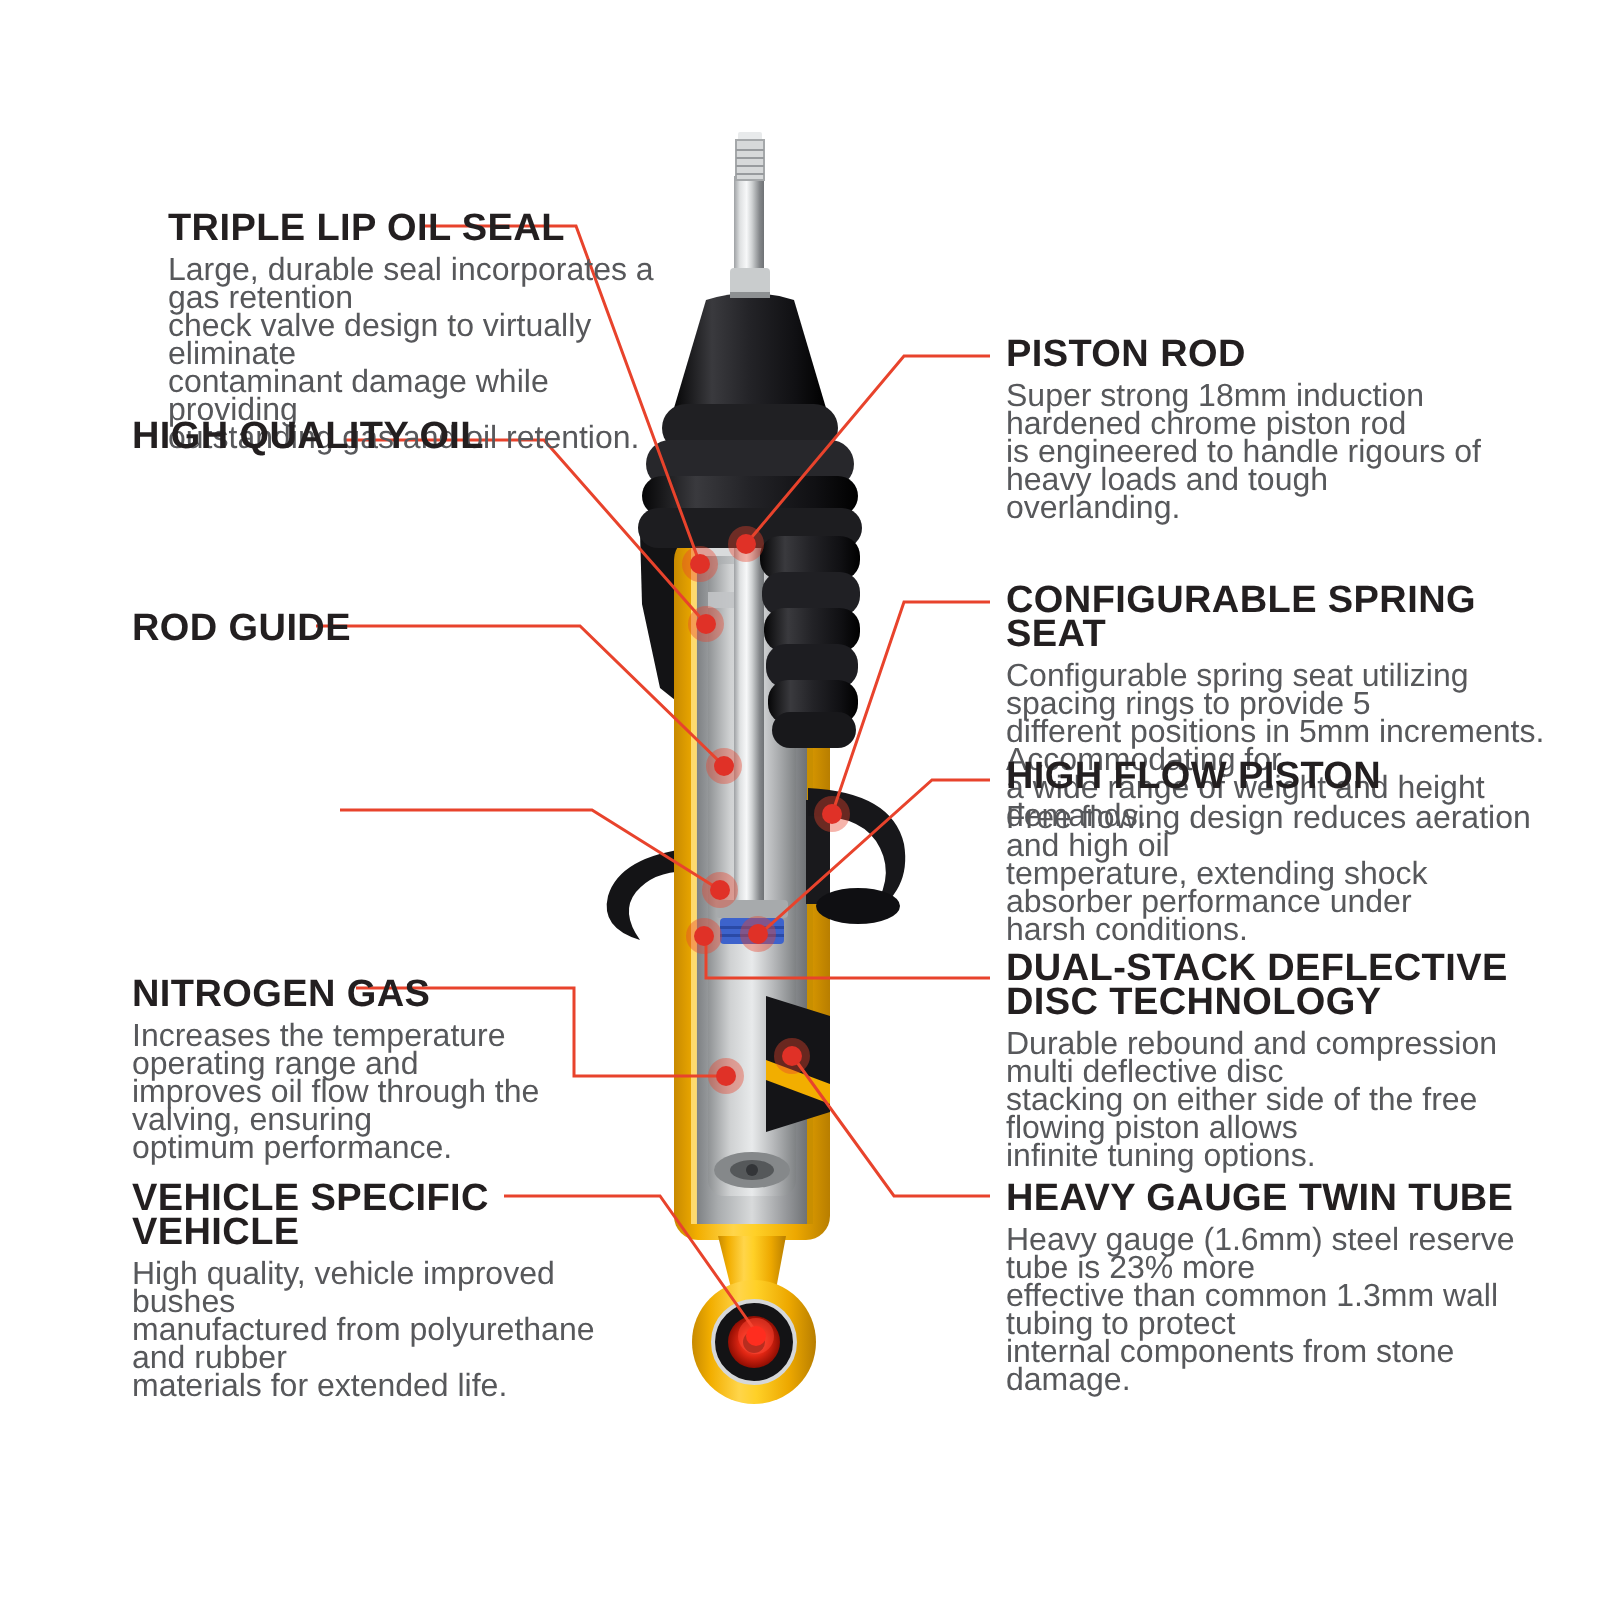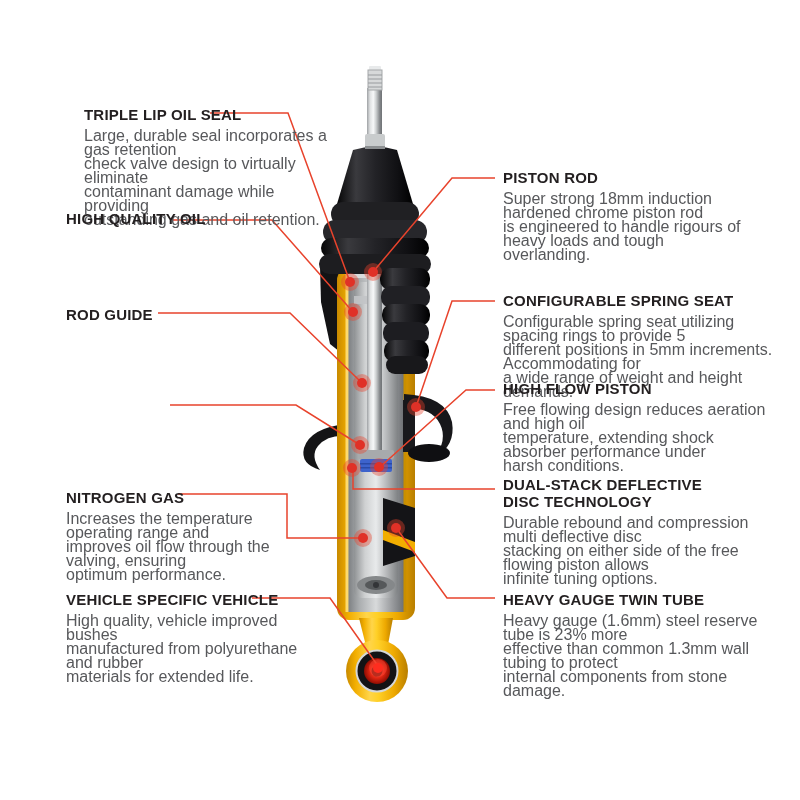--- a/index.html
+++ b/index.html
@@ -5,21 +5,21 @@
   html,body{margin:0;padding:0;}
   body{
     width:800px;height:800px;position:relative;overflow:hidden;
     background:#ffffff;
     font-family:"Liberation Sans",sans-serif;
   }
   #stage{position:absolute;inset:0;width:800px;height:800px;}
   svg#art{position:absolute;left:0;top:0;}
   .callout{position:absolute;}
   .callout h3{
-    margin:0;font-size:15px;font-weight:bold;color:#231f20;
+    margin:0;font-size:19px;font-weight:bold;color:#231f20;
     line-height:17px;letter-spacing:.2px;white-space:pre-line;
   }
   .callout p{
     margin:6px 0 0 0;font-size:16px;color:#57585b;
     line-height:14px;white-space:pre-line;
   }
   .callout.right{width:270px;}
   .callout.left{width:250px;}
 </style>
 </head>

